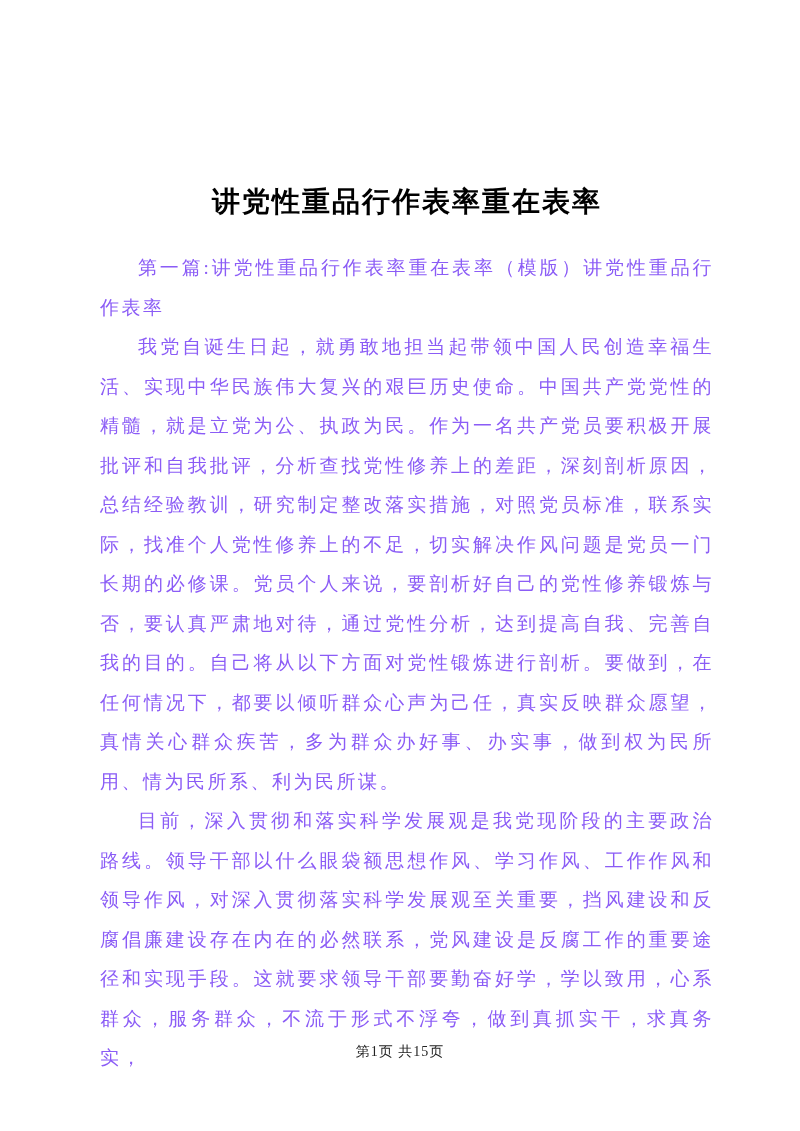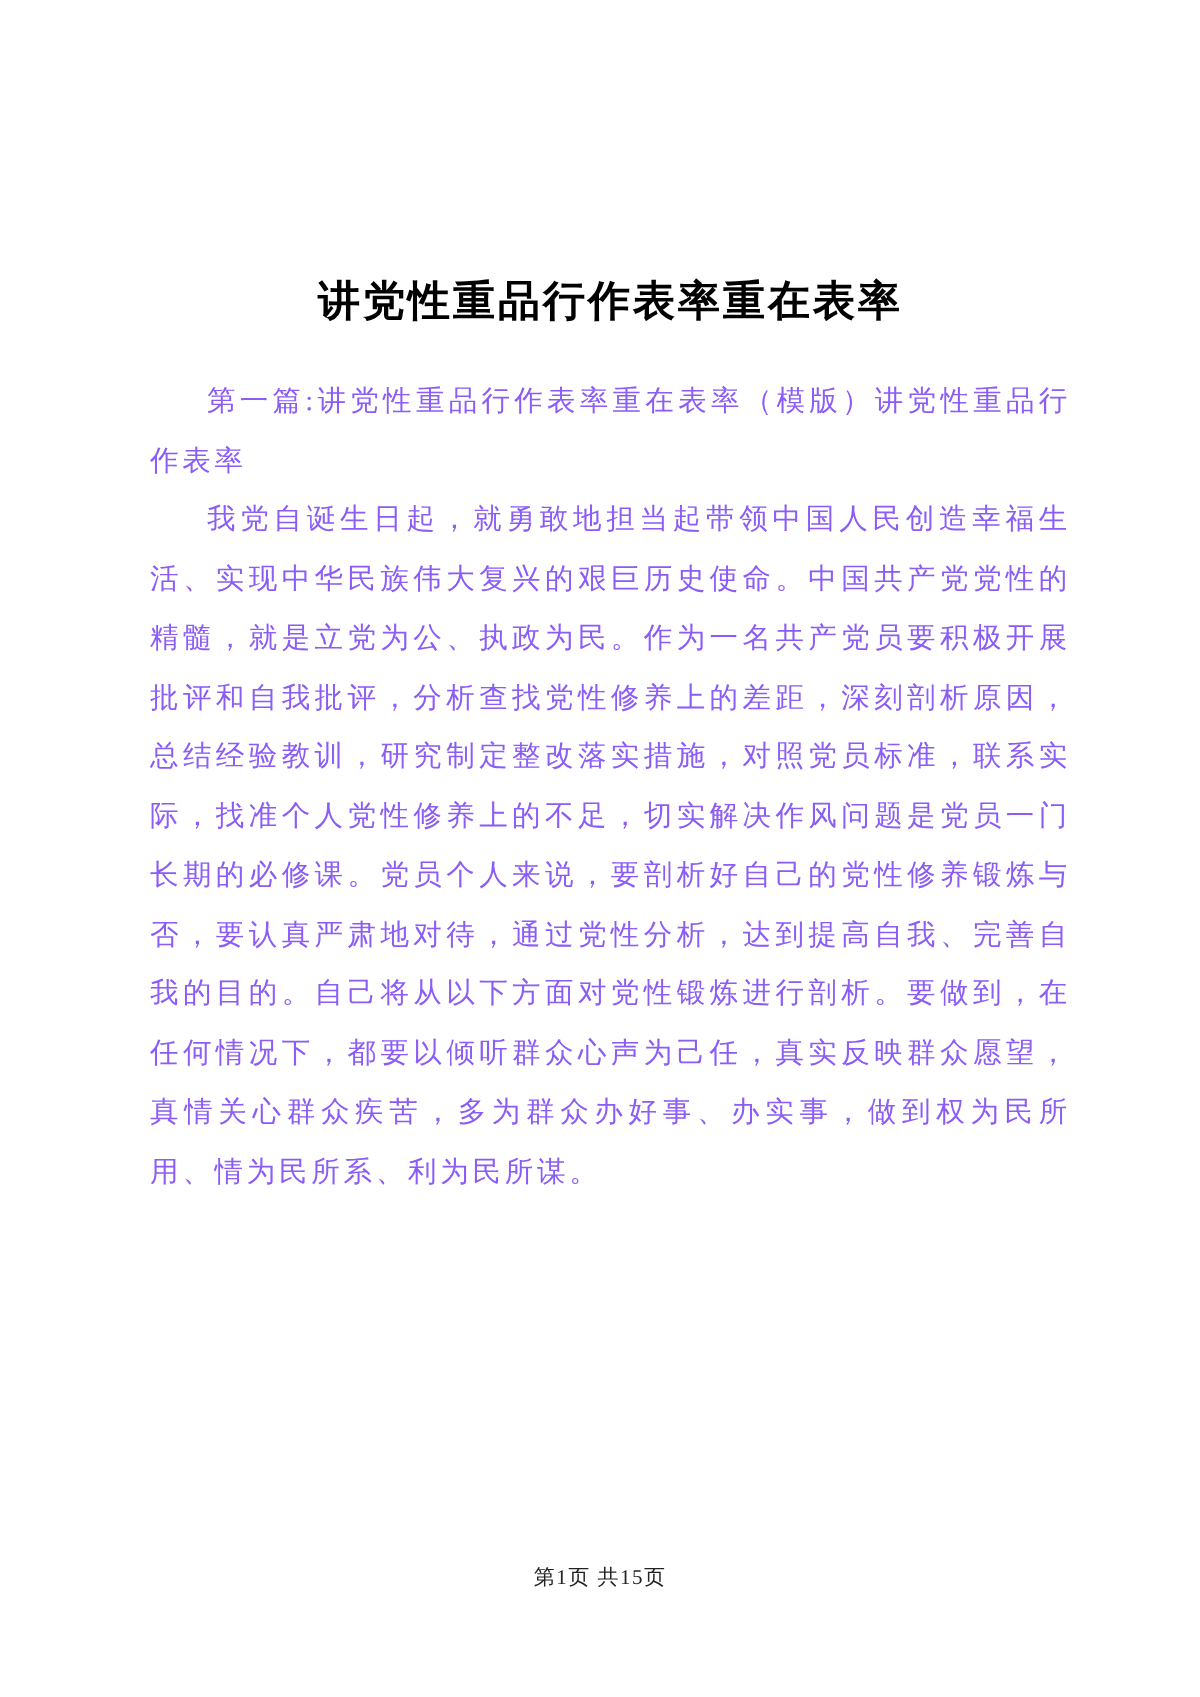--- a/index.html
+++ b/index.html
@@ -66,17 +66,18 @@
 </head>
 <body>
 
 <div class="page">
   <div class="content">
     <h1 class="doc-title">讲党性重品行作表率重在表率</h1>
 
     <div class="doc-body">
       <p>第一篇:讲党性重品行作表率重在表率（模版）讲党性重品行作表率</p>
       <p>我党自诞生日起，就勇敢地担当起带领中国人民创造幸福生活、实现中华民族伟大复兴的艰巨历史使命。中国共产党党性的精髓，就是立党为公、执政为民。作为一名共产党员要积极开展批评和自我批评，分析查找党性修养上的差距，深刻剖析原因，总结经验教训，研究制定整改落实措施，对照党员标准，联系实际，找准个人党性修养上的不足，切实解决作风问题是党员一门长期的必修课。党员个人来说，要剖析好自己的党性修养锻炼与否，要认真严肃地对待，通过党性分析，达到提高自我、完善自我的目的。自己将从以下方面对党性锻炼进行剖析。要做到，在任何情况下，都要以倾听群众心声为己任，真实反映群众愿望，真情关心群众疾苦，多为群众办好事、办实事，做到权为民所用、情为民所系、利为民所谋。</p>
+      <p>目前，深入贯彻和落实科学发展观是我党现阶段的主要政治路线。领导干部以什么眼袋额思想作风、学习作风、工作作风和领导作风，对深入贯彻落实科学发展观至关重要，挡风建设和反腐倡廉建设存在内在的必然联系，党风建设是反腐工作的重要途径和实现手段。这就要求领导干部要勤奋好学，学以致用，心系群众，服务群众，不流于形式不浮夸，做到真抓实干，求真务实，</p>
     </div>
   </div>
 
   <div class="page-footer">第1页 共15页</div>
 </div>
 
 </body></html>

